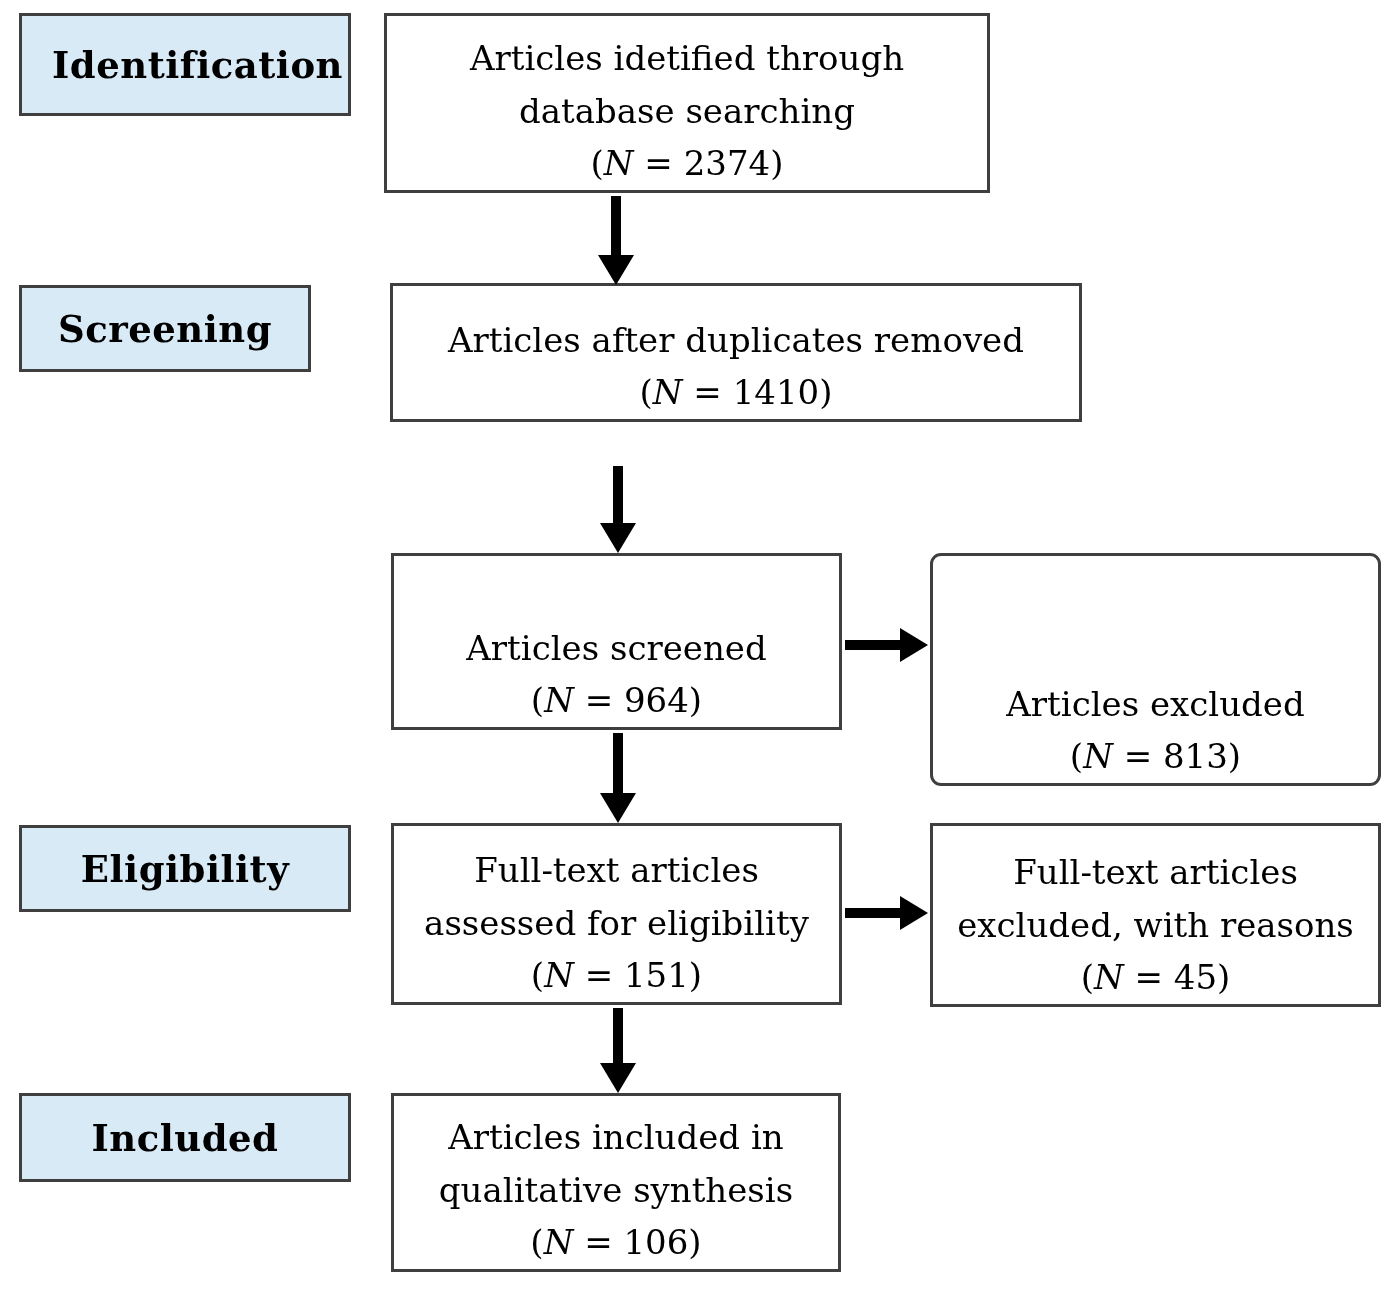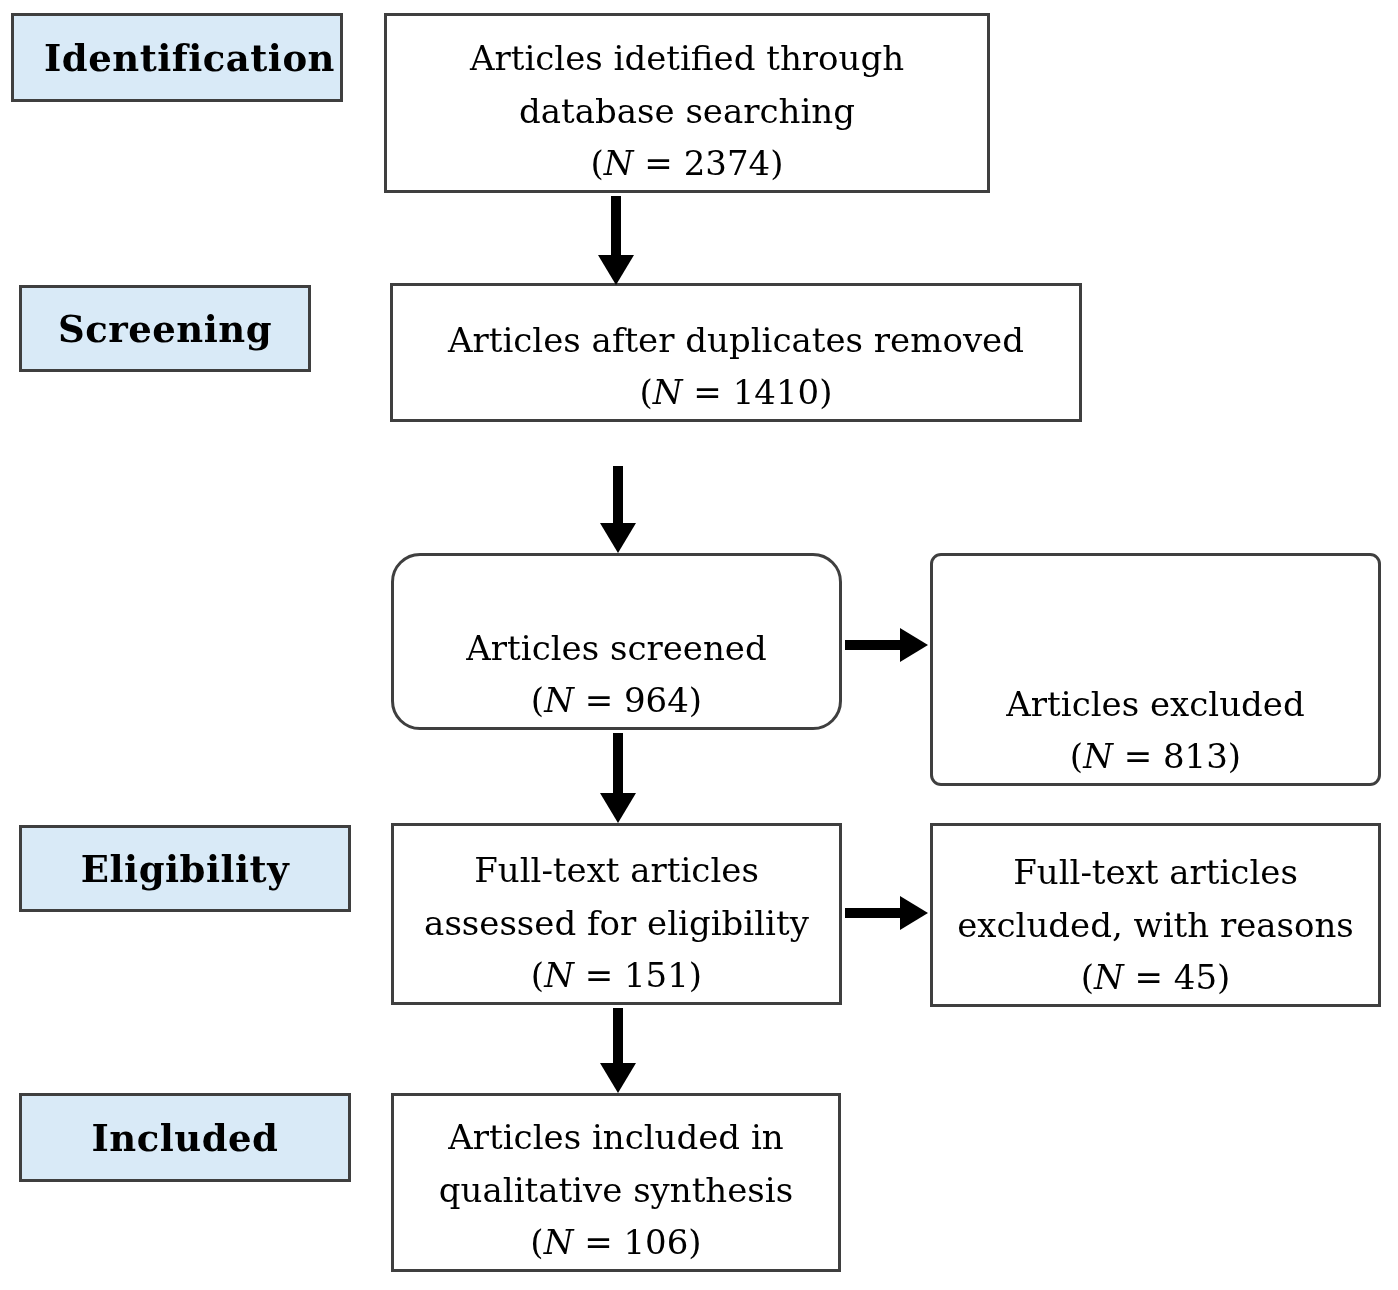--- a/index.html
+++ b/index.html
@@ -59,21 +59,21 @@
     border-top: 17px solid transparent;
     border-bottom: 17px solid transparent;
     border-left: 28px solid var(--arrow, #000000);
   }
 </style>
 </head>
 <body>
 
 <div class="canvas">
 
-  <div class="stage" style="left:11px; top:13px; width:332px; height:89px;padding-left:25px;">
+  <div class="stage" style="left:19px; top:13px; width:332px; height:103px;padding-left:25px;">
     <span class="stage-label">Identification</span>
   </div>
   <div class="stage" style="left:19px; top:285px; width:292px; height:87px;">
     <span class="stage-label">Screening</span>
   </div>
   <div class="stage" style="left:19px; top:825px; width:332px; height:87px;">
     <span class="stage-label">Eligibility</span>
   </div>
   <div class="stage" style="left:19px; top:1093px; width:332px; height:89px;">
     <span class="stage-label">Included</span>
@@ -83,21 +83,21 @@
       <div>Articles idetified through</div>
       <div>database searching</div>
       <div>(<i>N</i> = 2374)</div>
     </div>
 
   <div class="fbox" style="left:390px; top:283px; width:692px; height:139px;">
       <div>Articles after duplicates removed</div>
       <div>(<i>N</i> = 1410)</div>
     </div>
 
-  <div class="fbox" style="left:391px; top:553px; width:451px; height:177px;border-radius:29px;">
+  <div class="fbox" style="left:391px; top:553px; width:451px; height:177px;">
       <div>Articles screened</div>
       <div>(<i>N</i> = 964)</div>
     </div>
 
   <div class="fbox" style="left:391px; top:823px; width:451px; height:182px;">
       <div>Full-text articles</div>
       <div>assessed for eligibility</div>
       <div>(<i>N</i> = 151)</div>
     </div>
 

